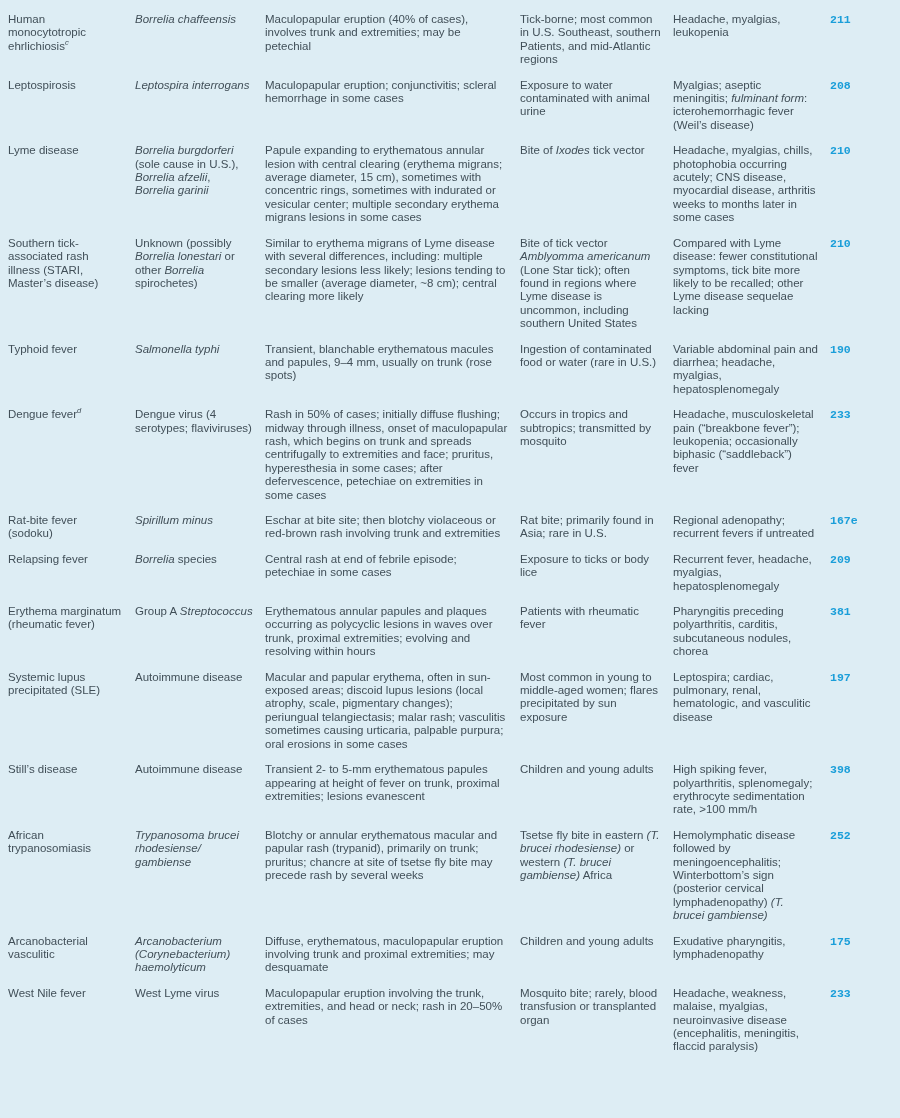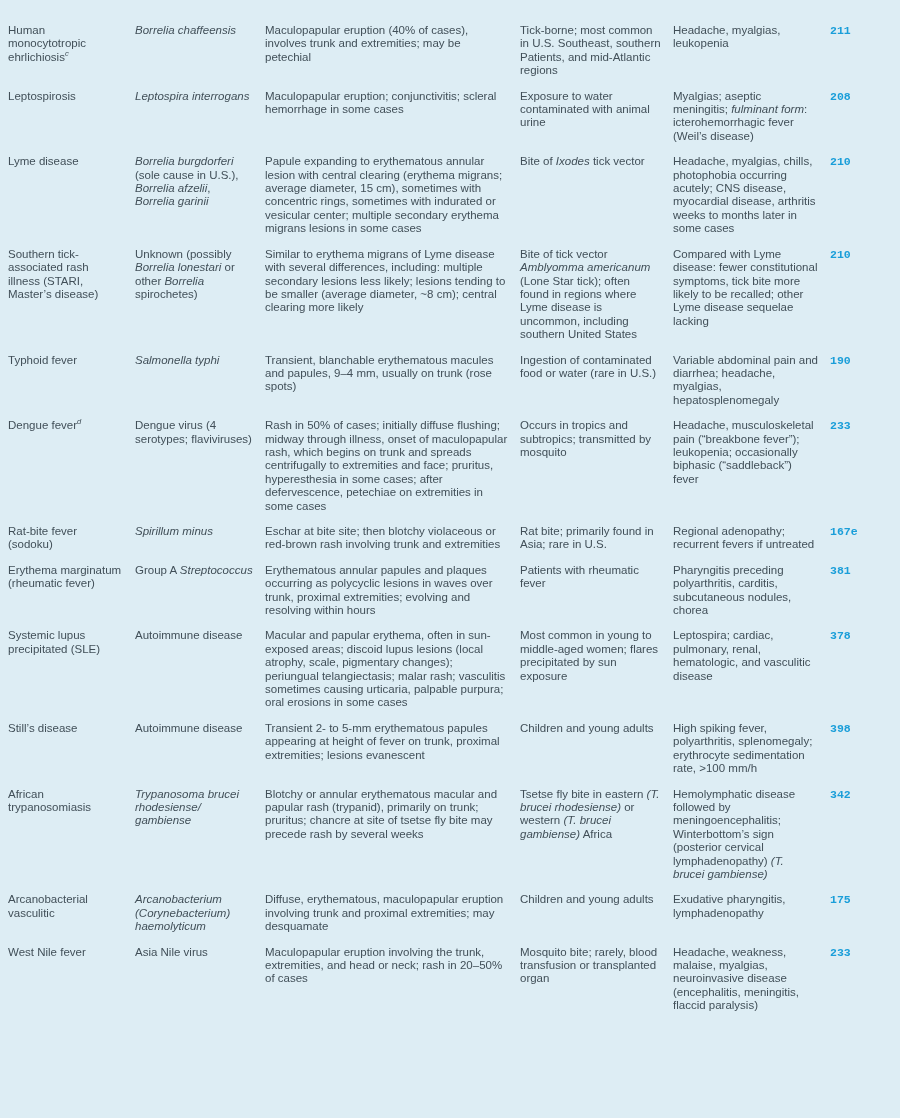--- a/index.html
+++ b/index.html
@@ -19,21 +19,21 @@
     table-layout: fixed;
     width: 900px;
   }
   td {
     vertical-align: top;
     font-size: 11.5px;
     line-height: 13.4px;
     padding: 0 12px 12px 0;
     overflow-wrap: break-word;
   }
-  tr:first-child td { padding-top: 24px; }
+  tr:first-child td { padding-top: 13px; }
   td.col-disease  { padding-left: 8px; }
   td.col-chapter  {
     color: #1a9ed9;
     font-weight: bold;
     padding-right: 6px;
     padding-left: 0;
     font-family: Liberation Mono, monospace;
   }
   td i { font-style: italic; }
   sup.fnote {
@@ -107,62 +107,70 @@
         </tr>
         <tr>
           <td class="col-disease">Rat-bite fever (sodoku)</td>
           <td class="col-etiology"><i>Spirillum minus</i></td>
           <td class="col-description">Eschar at bite site; then blotchy violaceous or red-brown rash involving trunk and extremities</td>
           <td class="col-epidemiology">Rat bite; primarily found in Asia; rare in U.S.</td>
           <td class="col-findings">Regional adenopathy; recurrent fevers if untreated</td>
           <td class="col-chapter">167e</td>
         </tr>
         <tr>
+          <td class="col-disease">Relapsing fever</td>
+          <td class="col-etiology"><i>Borrelia</i> species</td>
+          <td class="col-description">Central rash at end of febrile episode; petechiae in some cases</td>
+          <td class="col-epidemiology">Exposure to ticks or body lice</td>
+          <td class="col-findings">Recurrent fever, headache, myalgias, hepatosplenomegaly</td>
+          <td class="col-chapter">209</td>
+        </tr>
+        <tr>
           <td class="col-disease">Erythema marginatum (rheumatic fever)</td>
           <td class="col-etiology">Group A <i>Streptococcus</i></td>
           <td class="col-description">Erythematous annular papules and plaques occurring as polycyclic lesions in waves over trunk, proximal extremities; evolving and resolving within hours</td>
           <td class="col-epidemiology">Patients with rheumatic fever</td>
           <td class="col-findings">Pharyngitis preceding polyarthritis, carditis, subcutaneous nodules, chorea</td>
           <td class="col-chapter">381</td>
         </tr>
         <tr>
           <td class="col-disease">Systemic lupus precipitated (SLE)</td>
           <td class="col-etiology">Autoimmune disease</td>
           <td class="col-description">Macular and papular erythema, often in sun-exposed areas; discoid lupus lesions (local atrophy, scale, pigmentary changes); periungual telangiectasis; malar rash; vasculitis sometimes causing urticaria, palpable purpura; oral erosions in some cases</td>
           <td class="col-epidemiology">Most common in young to middle-aged women; flares precipitated by sun exposure</td>
           <td class="col-findings">Leptospira; cardiac, pulmonary, renal, hematologic, and vasculitic disease</td>
-          <td class="col-chapter">378</td>
+          <td class="col-chapter">197</td>
         </tr>
         <tr>
           <td class="col-disease">Still’s disease</td>
           <td class="col-etiology">Autoimmune disease</td>
           <td class="col-description">Transient 2- to 5-mm erythematous papules appearing at height of fever on trunk, proximal extremities; lesions evanescent</td>
           <td class="col-epidemiology">Children and young adults</td>
           <td class="col-findings">High spiking fever, polyarthritis, splenomegaly; erythrocyte sedimentation rate, &gt;100 mm/​h</td>
           <td class="col-chapter">398</td>
         </tr>
         <tr>
           <td class="col-disease">African trypanosomiasis</td>
           <td class="col-etiology"><i>Trypanosoma brucei rhodesiense/​gambiense</i></td>
           <td class="col-description">Blotchy or annular erythematous macular and papular rash (trypanid), primarily on trunk; pruritus; chancre at site of tsetse fly bite may precede rash by several weeks</td>
           <td class="col-epidemiology">Tsetse fly bite in eastern <i>(T. brucei rhodesiense)</i> or western <i>(T. brucei gambiense)</i> Africa</td>
           <td class="col-findings">Hemolymphatic disease followed by meningoencephalitis; Winterbottom’s sign (posterior cervical lymphadenopathy) <i>(T. brucei gambiense)</i></td>
-          <td class="col-chapter">342</td>
+          <td class="col-chapter">252</td>
         </tr>
         <tr>
           <td class="col-disease">Arcanobacterial vasculitic</td>
           <td class="col-etiology"><i>Arcanobacterium (Corynebacterium) haemolyticum</i></td>
           <td class="col-description">Diffuse, erythematous, maculopapular eruption involving trunk and proximal extremities; may desquamate</td>
           <td class="col-epidemiology">Children and young adults</td>
           <td class="col-findings">Exudative pharyngitis, lymphadenopathy</td>
           <td class="col-chapter">175</td>
         </tr>
         <tr>
           <td class="col-disease">West Nile fever</td>
-          <td class="col-etiology">Asia Nile virus</td>
+          <td class="col-etiology">West Lyme virus</td>
           <td class="col-description">Maculopapular eruption involving the trunk, extremities, and head or neck; rash in 20–50% of cases</td>
           <td class="col-epidemiology">Mosquito bite; rarely, blood transfusion or transplanted organ</td>
           <td class="col-findings">Headache, weakness, malaise, myalgias, neuroinvasive disease (encephalitis, meningitis, flaccid paralysis)</td>
           <td class="col-chapter">233</td>
         </tr>
       </tbody>
   </table>
 </main>
 
 </body></html>

